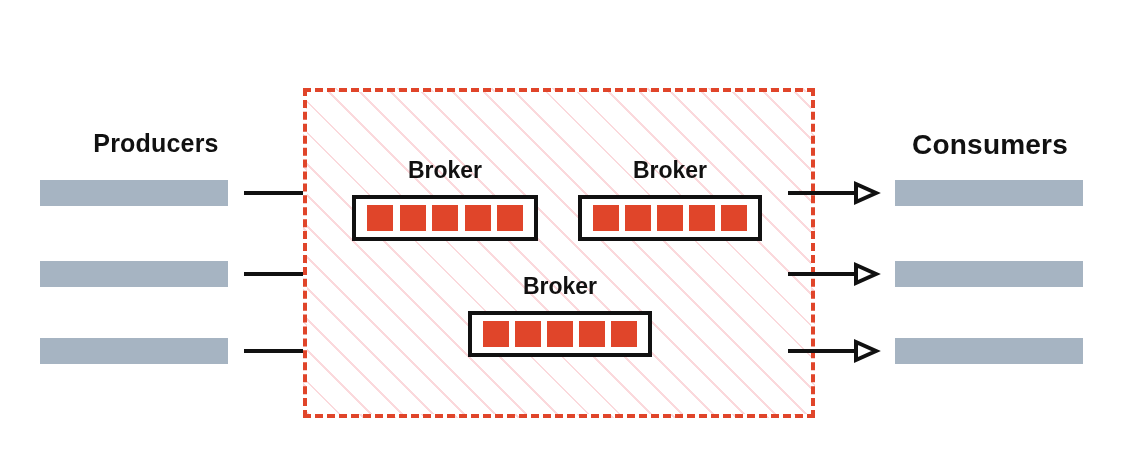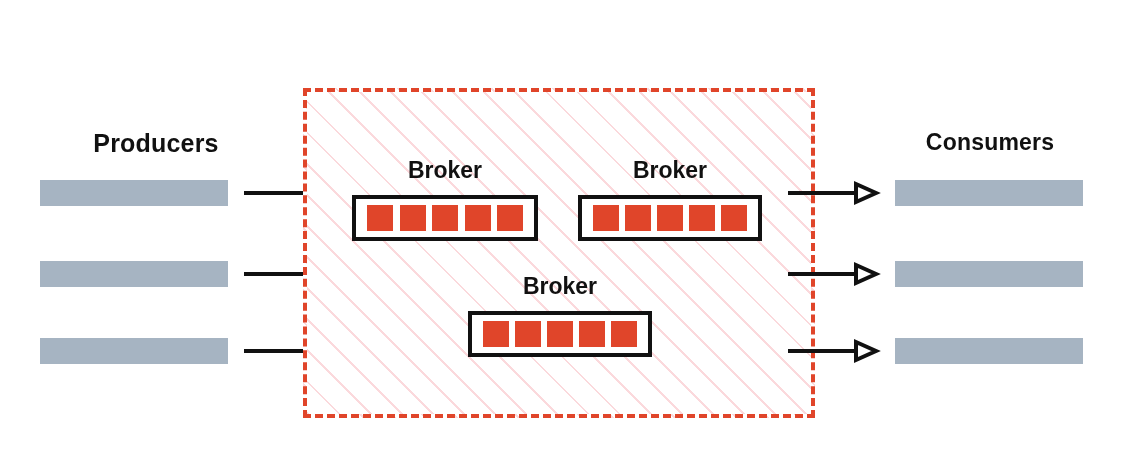--- a/index.html
+++ b/index.html
@@ -30,21 +30,21 @@
   .label-lg { font-size: 25px; }
 
   
   #producers-label {
     left: 13px; top: 129px; width: 268px;
     font-size: 25px;
     margin-left: 9px;
   }
   #consumers-label {
     left: 856px; top: 129px; width: 268px;
-    font-size: 23px;
+    font-size: 28px;
   }
   #cluster-label {
     left: 439px; top: 38px; width: 240px;
     font-size: 25px;
   }
 
   
   .client-bar {
     position: absolute;
     height: 26px;

